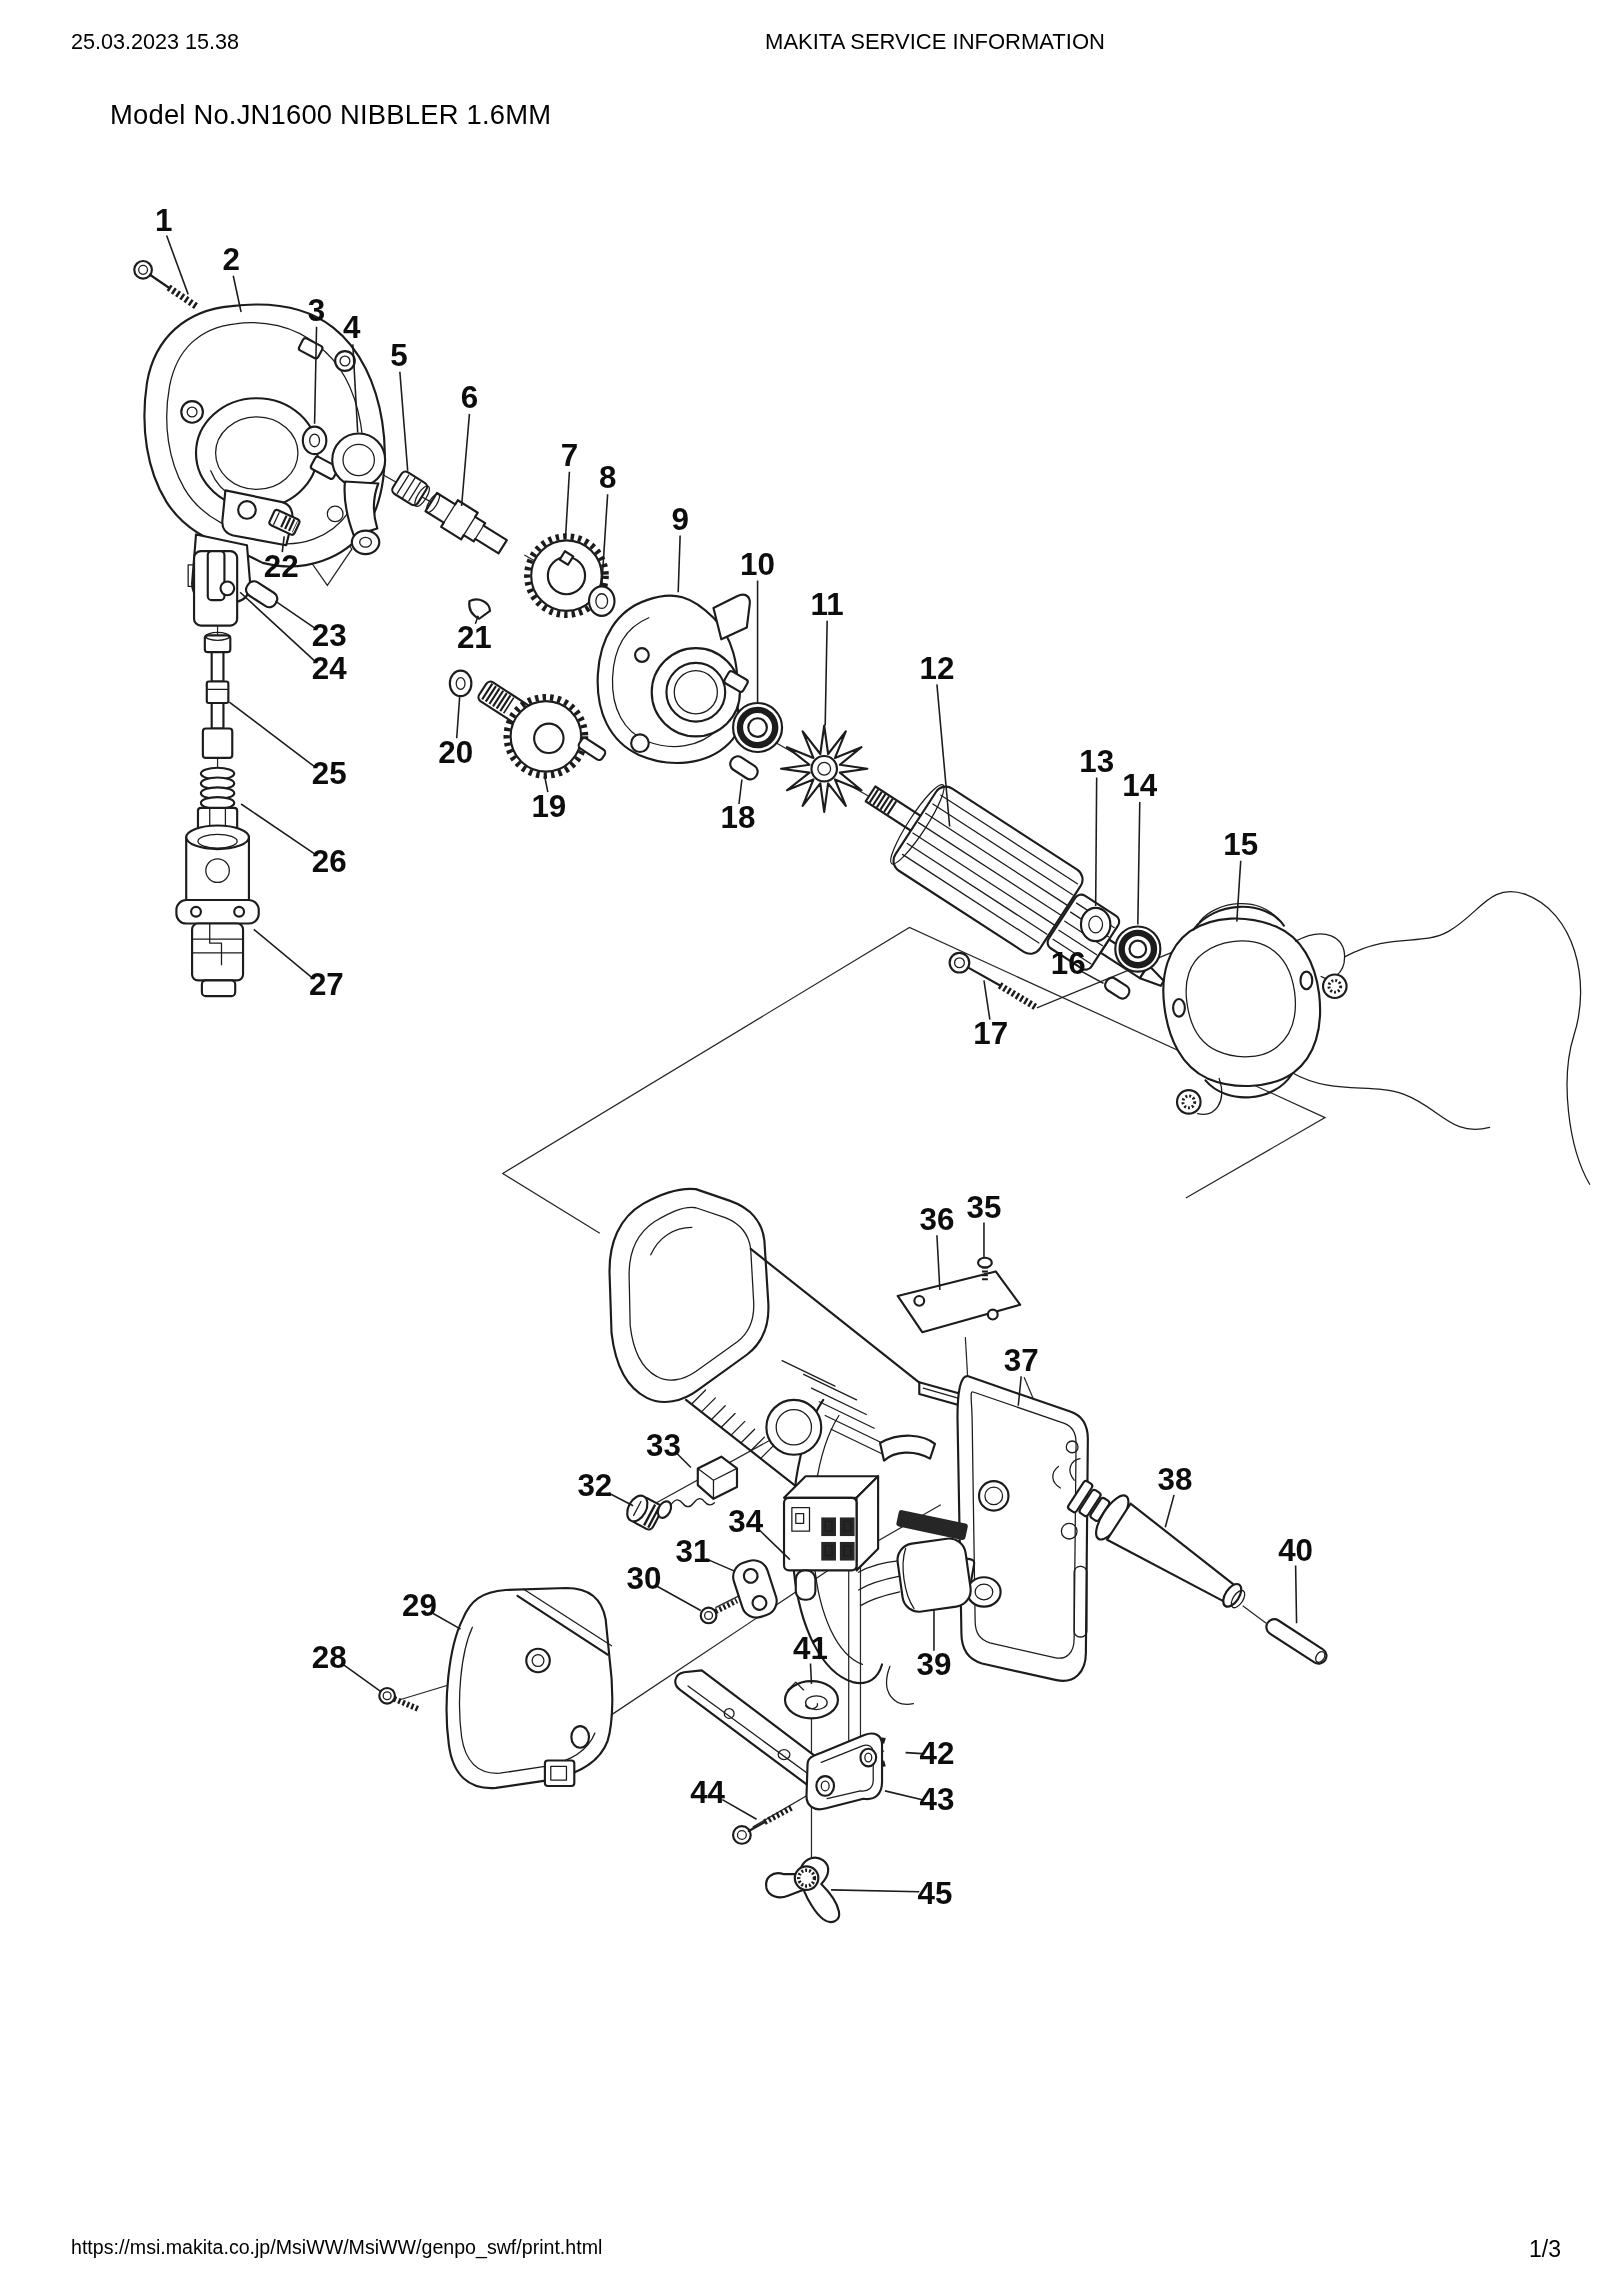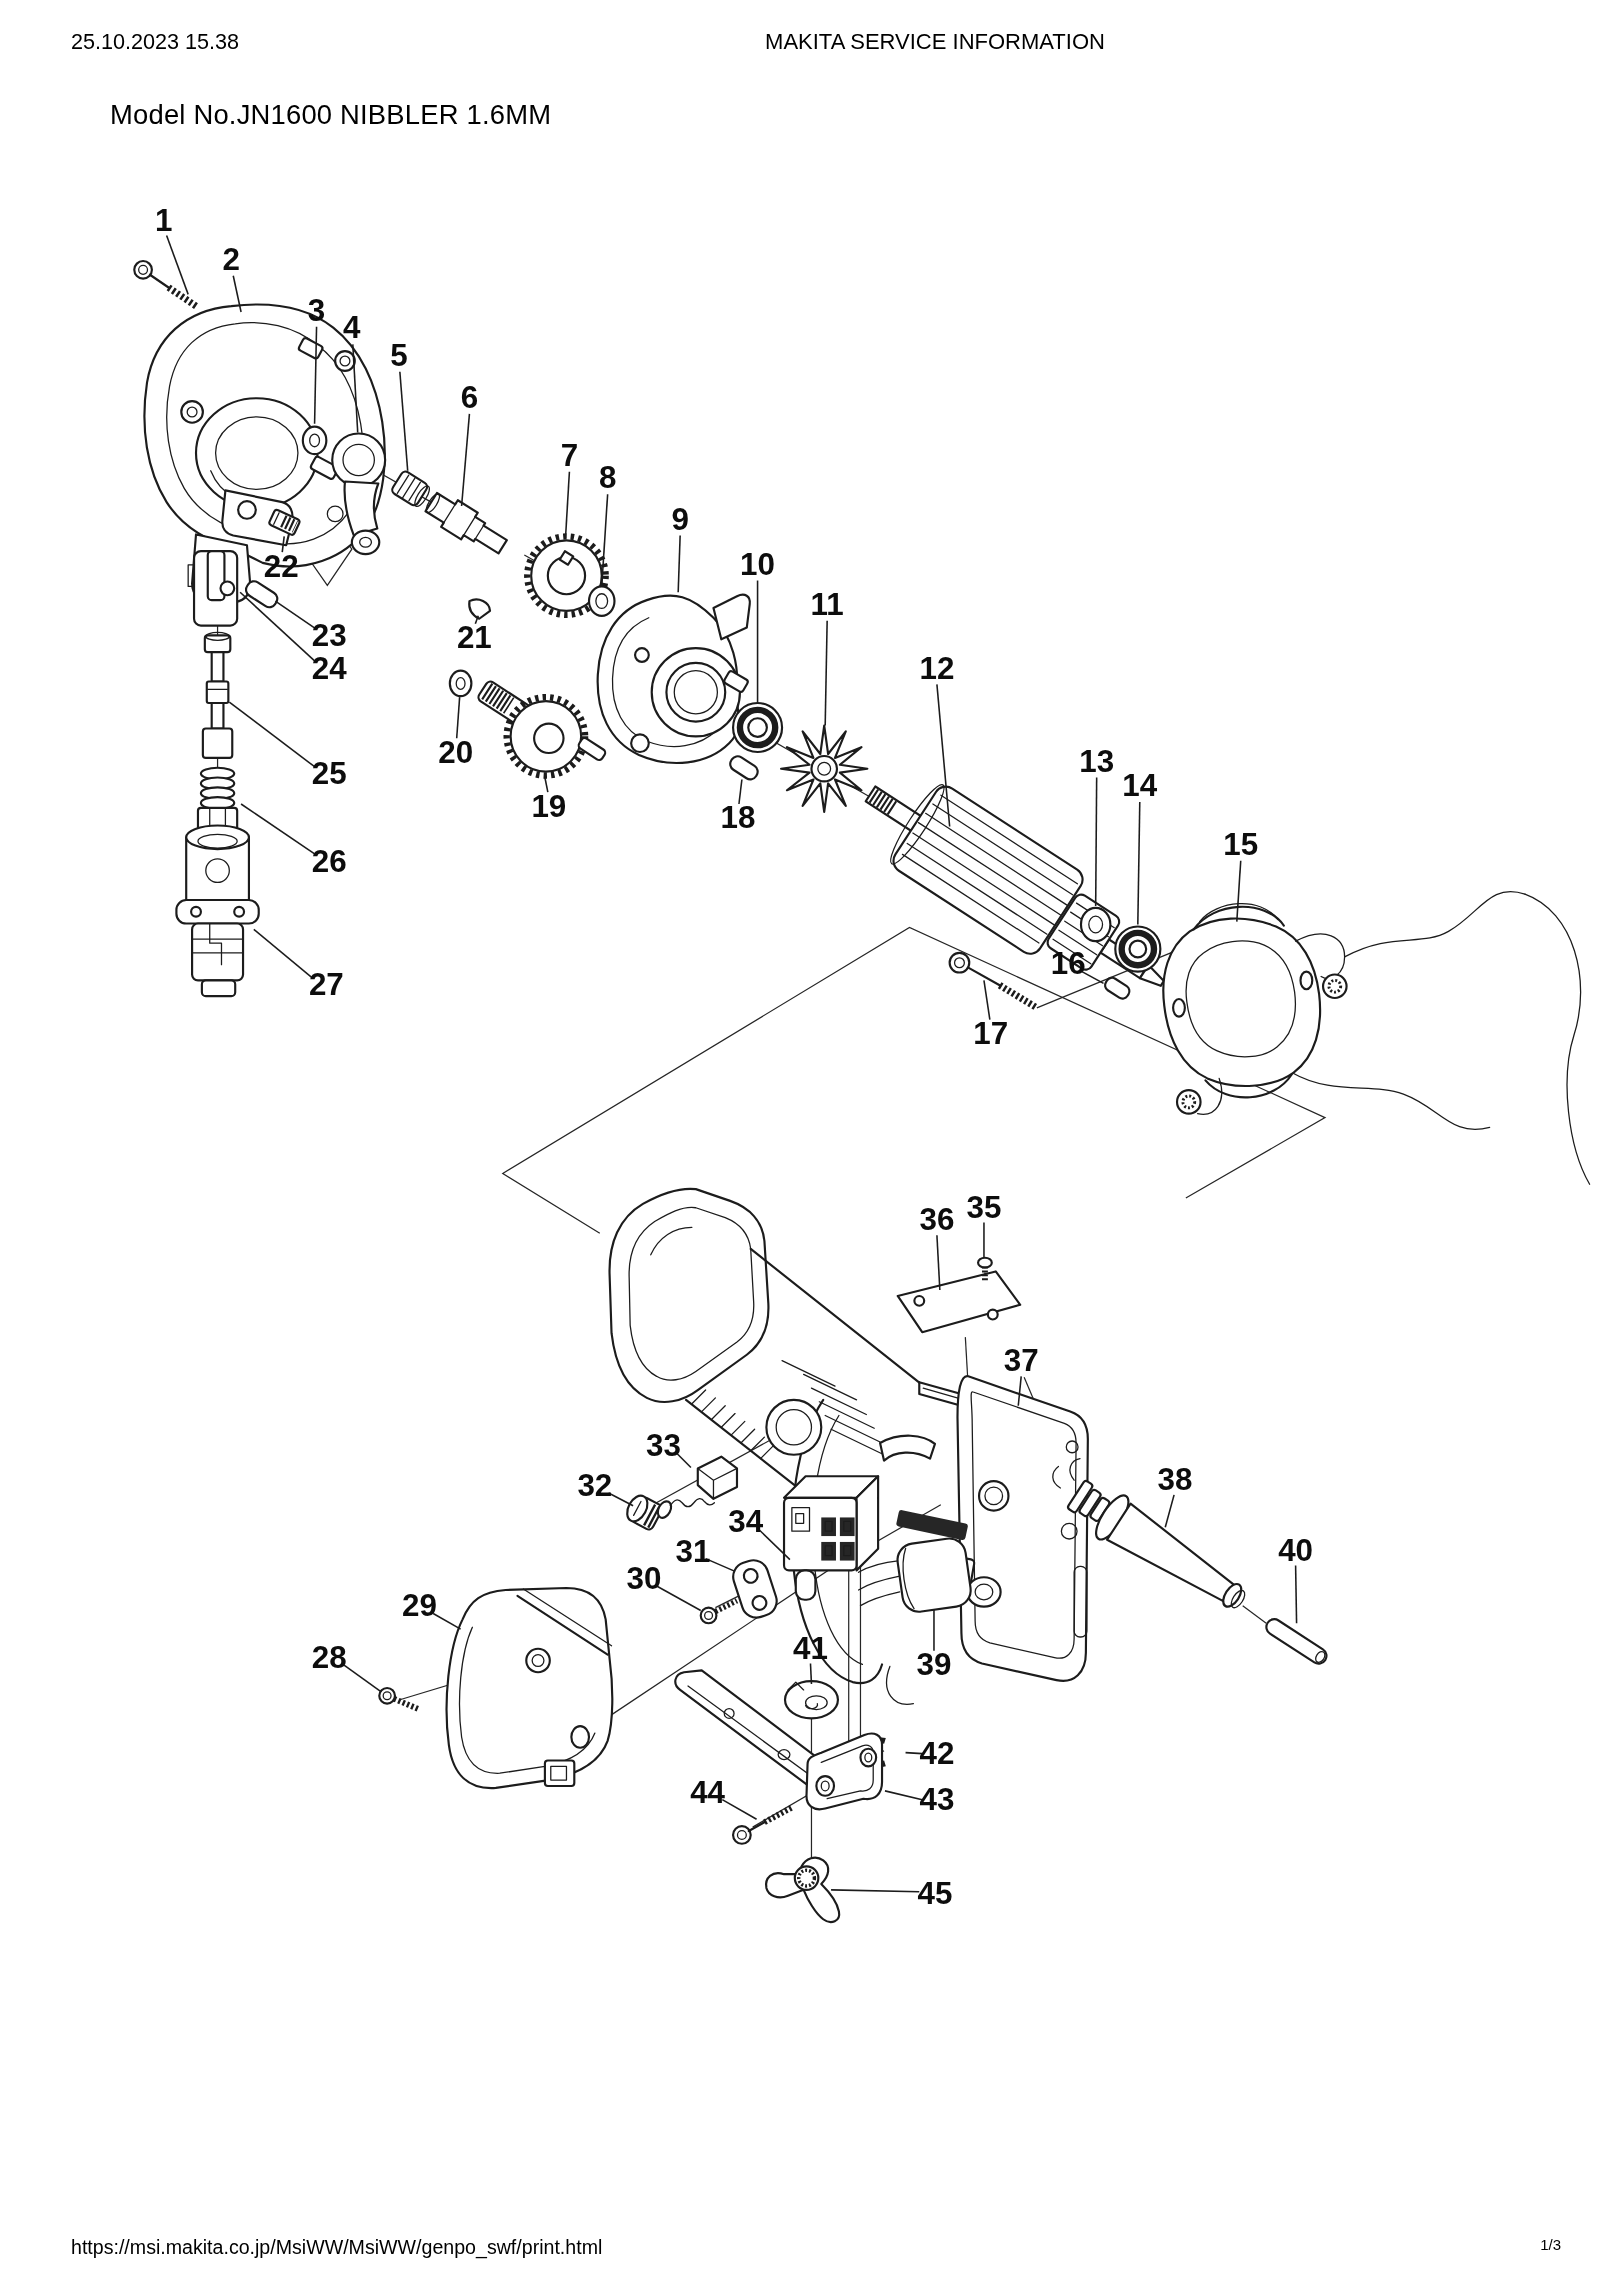--- a/index.html
+++ b/index.html
@@ -2,38 +2,38 @@
 <html><head>
 <meta charset="utf-8">
 <style>
   html,body{margin:0;padding:0;background:#fff;}
   .page{position:relative;width:1620px;height:2293px;background:#ffffff;overflow:hidden;
         font-family:"Liberation Sans",sans-serif;color:#000;}
   .hdr-left{position:absolute;left:71px;top:29px;font-size:21.6px;white-space:nowrap;}
   .hdr-center{position:absolute;left:935px;top:29px;transform:translateX(-50%);font-size:22px;white-space:nowrap;text-align:center;}
   .doc-title{position:absolute;left:110px;top:99px;font-size:27.4px;letter-spacing:0.2px;white-space:nowrap;}
   .ftr-url{position:absolute;left:71px;top:2236px;font-size:19.6px;white-space:nowrap;text-align:center;}
-  .ftr-page{position:absolute;right:59px;top:2236px;font-size:15px;white-space:nowrap;}
+  .ftr-page{position:absolute;right:59px;top:2236px;font-size:23px;white-space:nowrap;}
   svg.diagram{position:absolute;left:0;top:0;}
   .p{fill:#fff;stroke:#1c1c1c;stroke-width:2.2;stroke-linejoin:round;stroke-linecap:round;}
   .t{fill:none;stroke:#1c1c1c;stroke-width:1.3;stroke-linejoin:round;stroke-linecap:round;}
   .c{fill:none;stroke:#262626;stroke-width:1.25;}
   .w2{fill:none;stroke:#1c1c1c;stroke-width:2.2;stroke-linecap:round;}
   .th{fill:none;stroke:#1c1c1c;stroke-width:6.5;stroke-dasharray:3.5 4.2;}
   .rng{fill:none;stroke:#1c1c1c;stroke-width:6.5;}
   .dk{fill:#262626;stroke:none;}
   .ld{stroke:#1c1c1c;stroke-width:1.6;}
   text.pn{font-family:"Liberation Sans",sans-serif;font-weight:bold;font-size:32px;fill:#0d0d0d;text-anchor:middle;}
 </style>
 </head>
 <body>
 
 <div class="page">
 
-  <div class="hdr-left">25.10.2023 15.38</div>
+  <div class="hdr-left">25.03.2023 15.38</div>
   <div class="hdr-center">MAKITA SERVICE INFORMATION</div>
   <div class="doc-title">Model No.JN1600 NIBBLER 1.6MM</div>
 
   <svg class="diagram" width="1620" height="2293" viewBox="0 0 1653 2339" xmlns="http://www.w3.org/2000/svg">
 
     <g>
       <line class="c" x1="223" y1="387" x2="352" y2="459"></line>
       <line class="c" x1="220" y1="447" x2="308" y2="492"></line>
       <path class="c" d="M313,494 L359,560 L334,597 L288,531 Z"></path>
       <line class="c" x1="222" y1="556" x2="222" y2="1000"></line>

